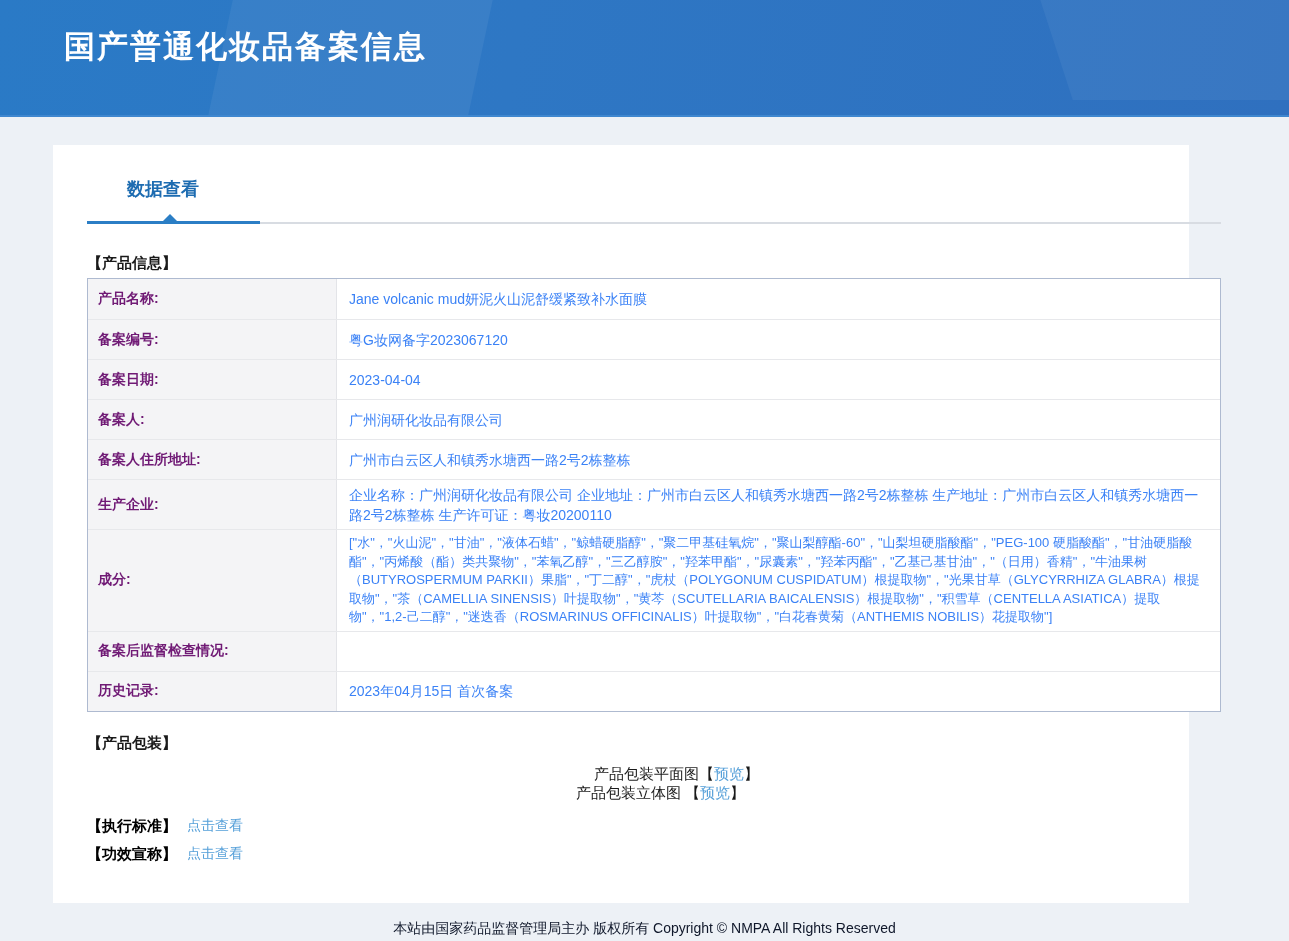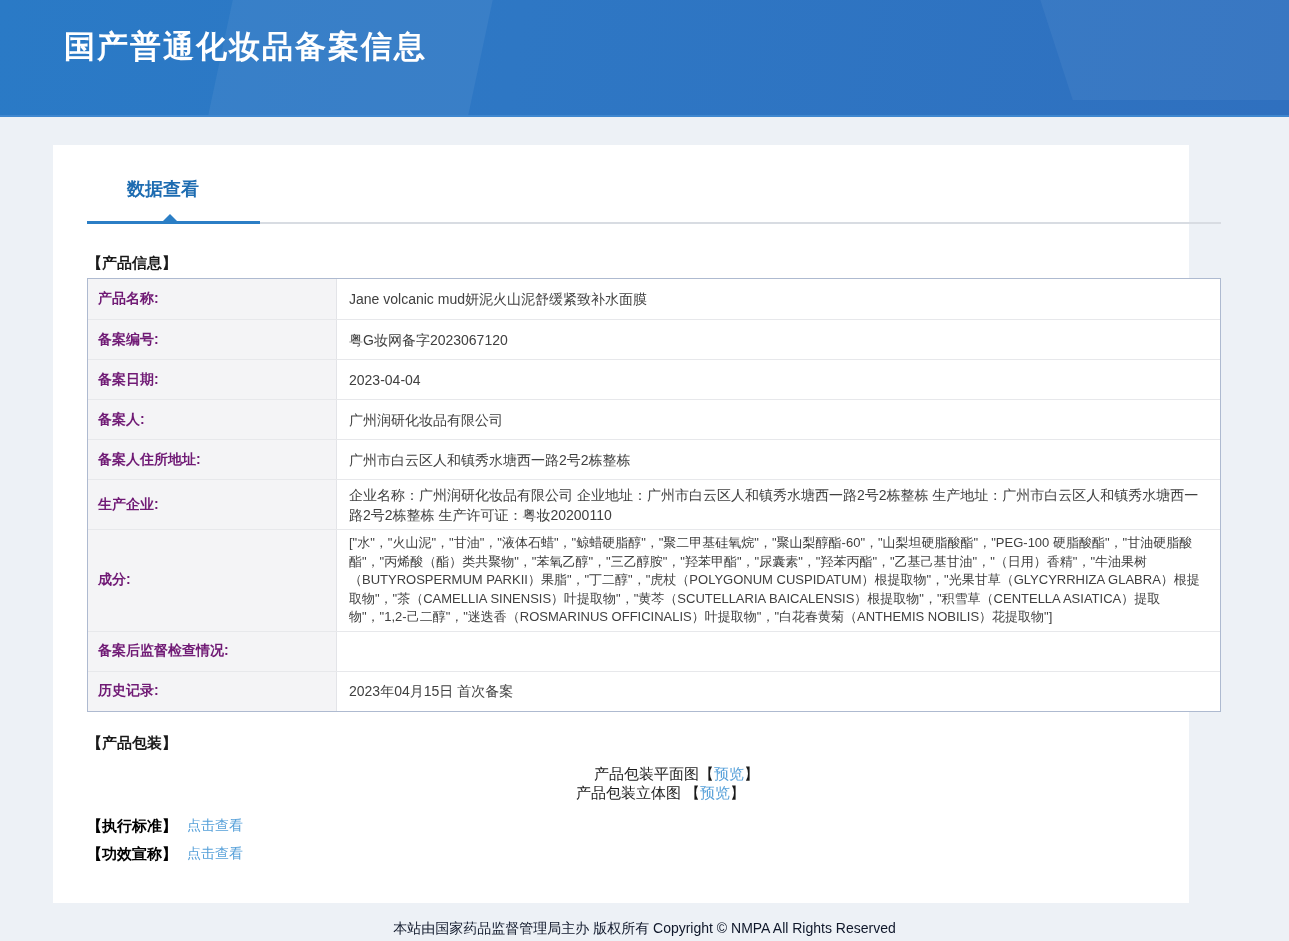--- a/index.html
+++ b/index.html
@@ -74,21 +74,21 @@
   .tlabel {
     width:249px; flex:0 0 249px;
     background:#f4f4f6;
     border-right:1px solid #e3e4e8;
     font-size:14px; font-weight:bold; color:#701a75;
     display:flex; align-items:center;
     padding:0 10px;
   }
   .tvalue {
     flex:1;
-    font-size:14px; color:#404040;
+    font-size:14px; color:#3b82f6;
     display:flex; align-items:center;
     padding:4px 12px;
     line-height:20px;
   }
   .tvalue.small { font-size:13px; line-height:18.5px; }
   .h40 { min-height:40px; }
   .h50 { min-height:50px; }
   .h98 { min-height:98px; }
   .h42 { min-height:42px; }
   

